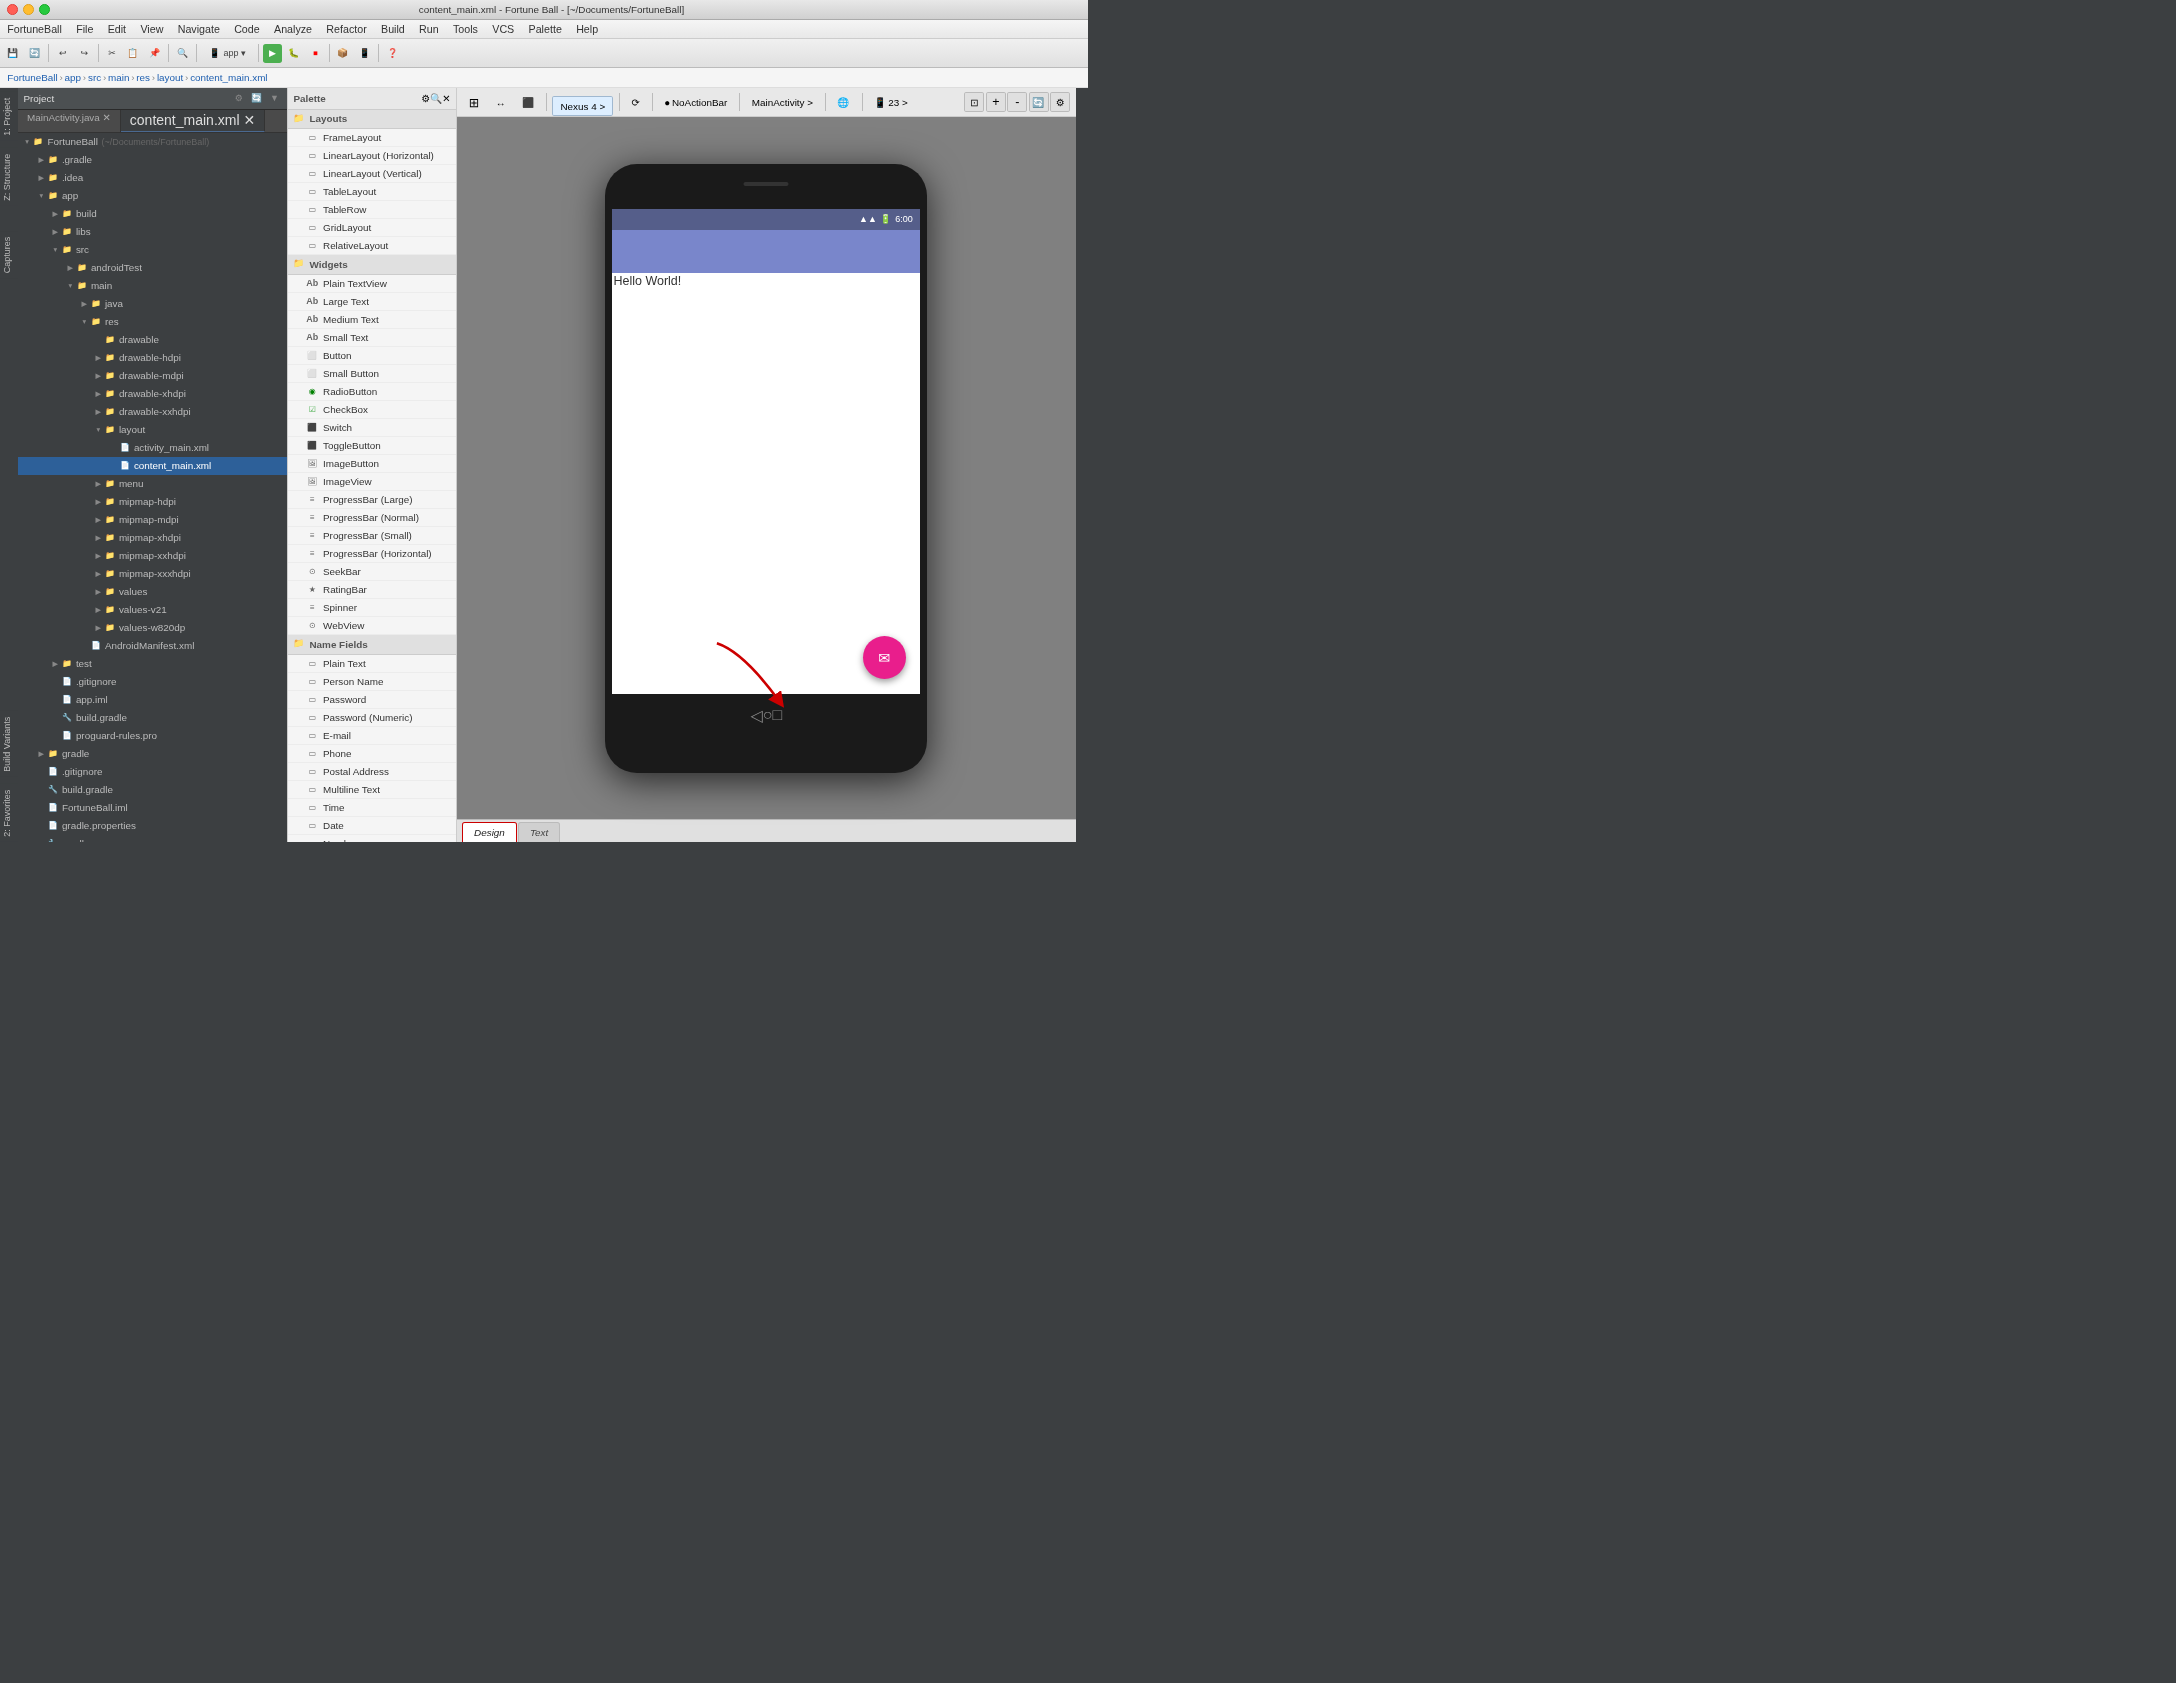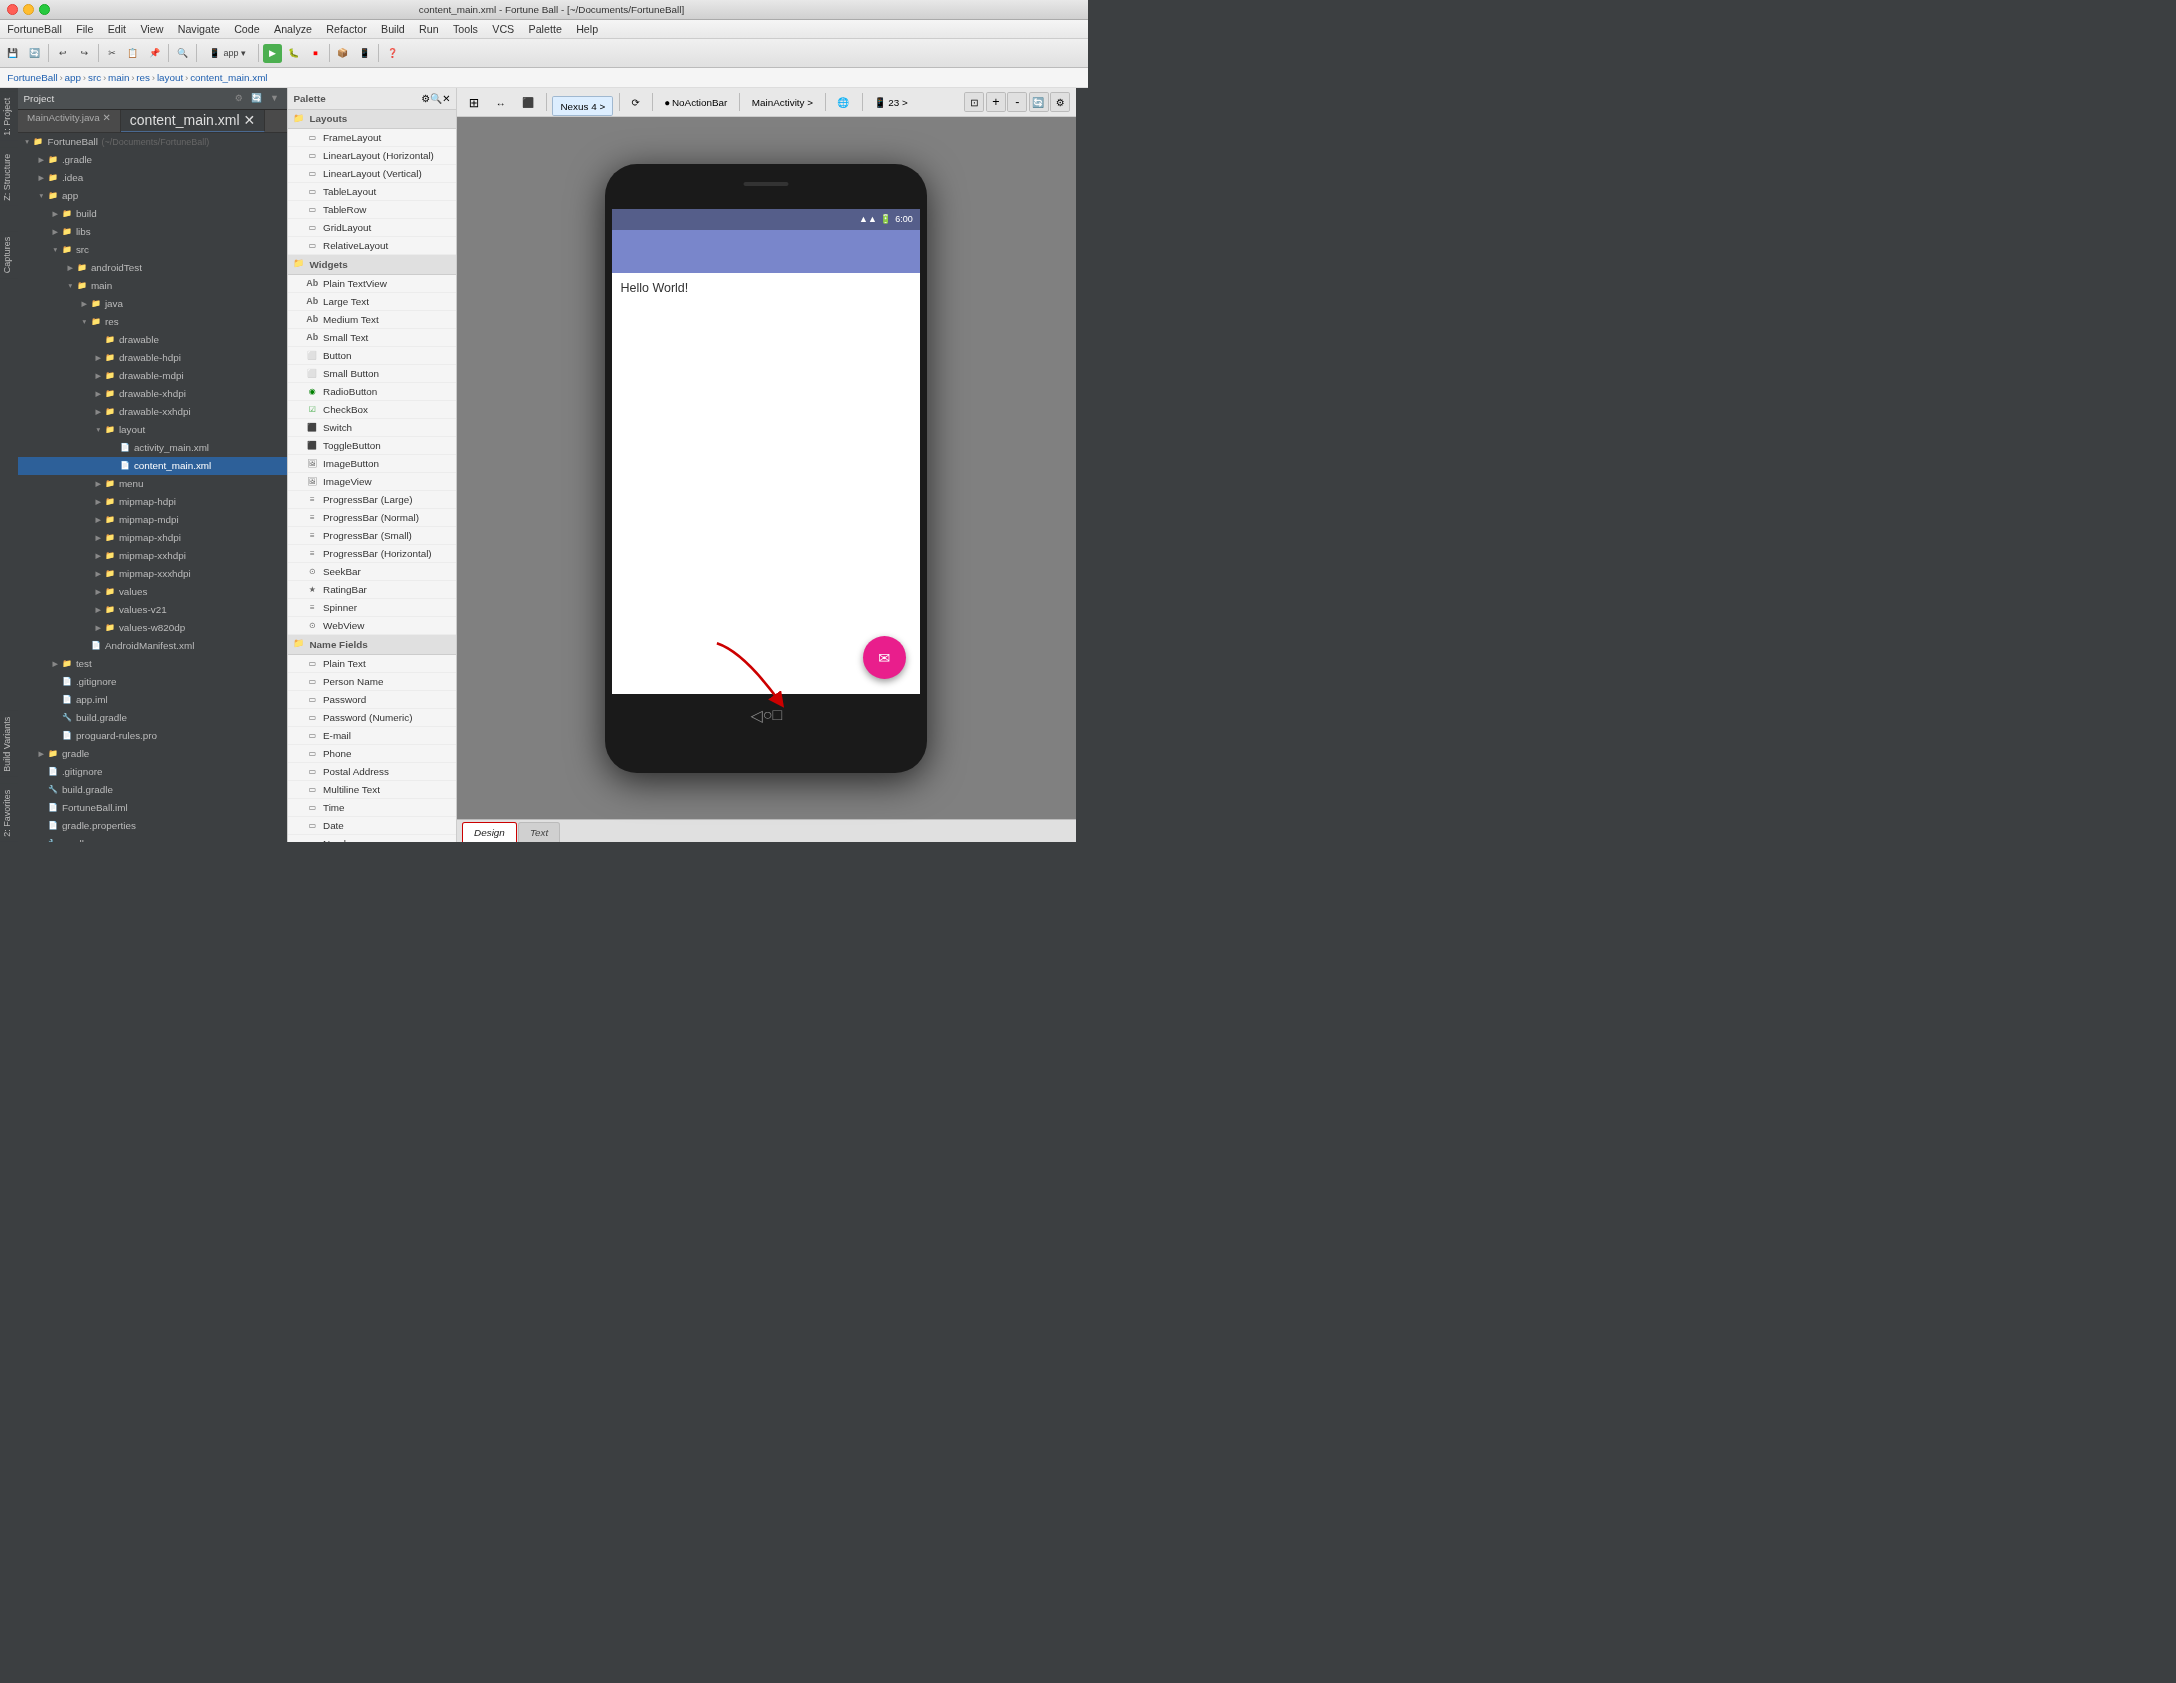--- a/index.html
+++ b/index.html
@@ -359,21 +359,21 @@
       gap: 3.6px;
     }
     #phone-action-bar {
       height: 43px;
       background: #7986cb;
     }
     #phone-content {
       flex: 1;
       background: white;
       position: relative;
-      padding: 8px;
+      padding: 1px;
     }
     .hello-world-text {
       font-size: 12.5px;
       color: #333;
     }
     #phone-fab {
       position: absolute;
       bottom: 14.3px;
       right: 14.3px;
       width: 43px;

